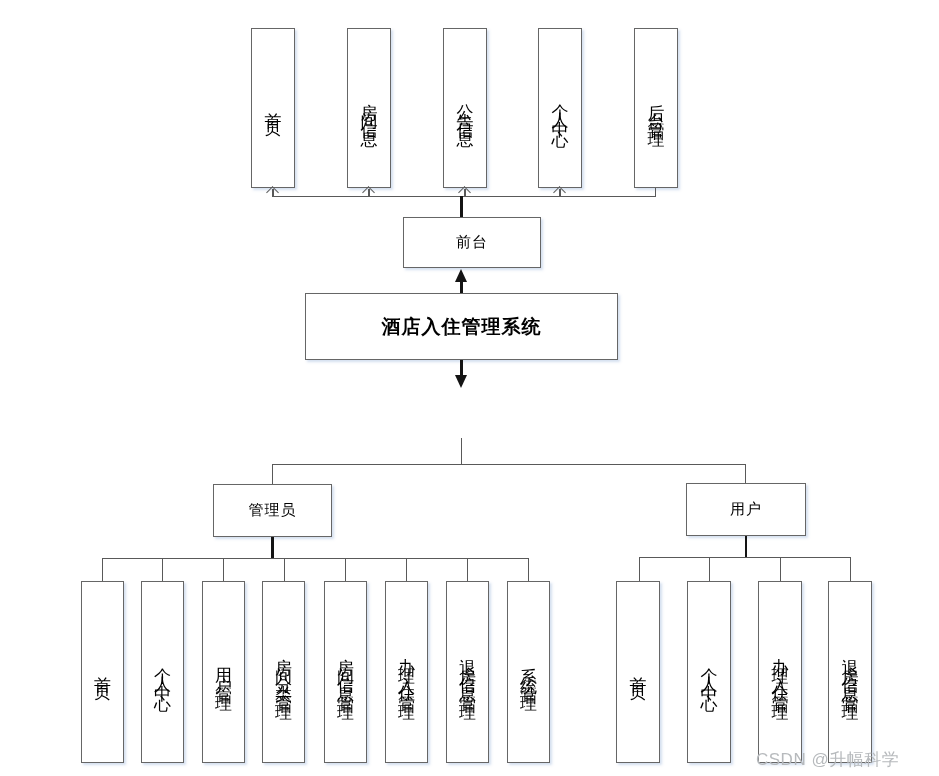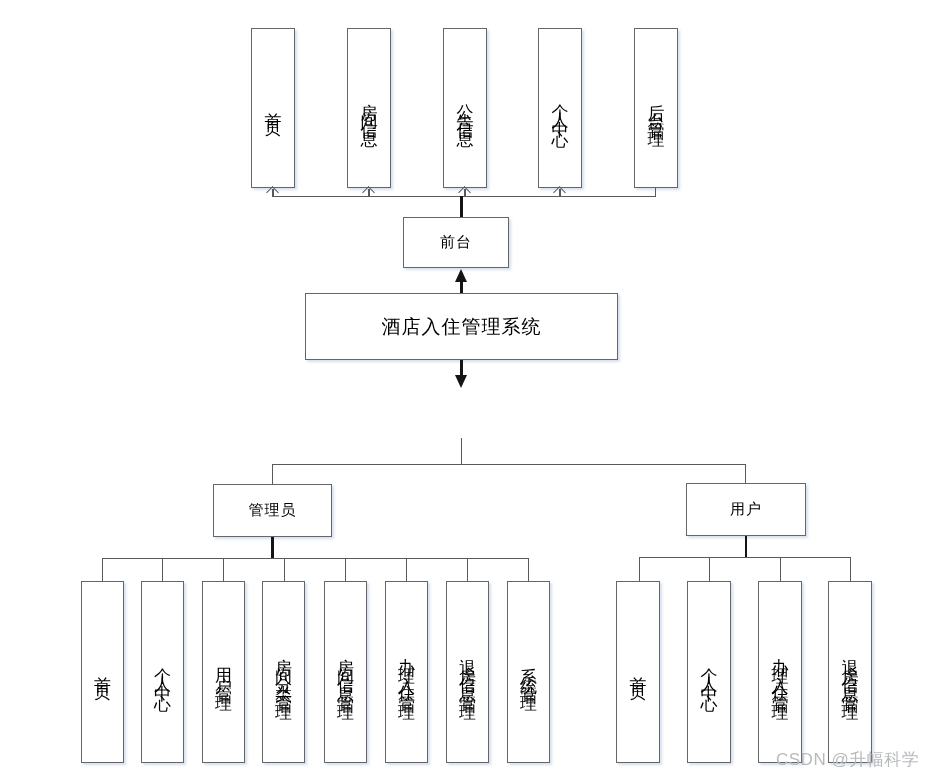--- a/index.html
+++ b/index.html
@@ -7,21 +7,21 @@
     position:relative;width:939px;height:776px;background:#ffffff;overflow:hidden;
     font-family:"Liberation Sans","DejaVu Sans",sans-serif;color:#000;
   }
   .box{
     position:absolute;background:#fff;border:1.5px solid #666;
     box-shadow:1.5px 1.5px 2.5px rgba(160,185,220,.45);
     display:flex;align-items:center;justify-content:center;
     box-sizing:border-box;
   }
   .hlabel{font-size:15px;letter-spacing:1px;}
-  .title-box{font-size:19px;font-weight:normal;letter-spacing:1px;}
+  .title-box{font-size:19px;font-weight:bold;letter-spacing:1px;}
   .vtext{
     writing-mode:vertical-rl;text-orientation:upright;
     font-size:17px;letter-spacing:9px;line-height:1;
     padding-bottom:0;
   }
   .hline,.vline{position:absolute;background:#595959;}
   .hline{height:1.4px;}
   .vline{width:1.4px;}
   .thick{position:absolute;background:#141414;width:2.8px;}
   .caret{
@@ -73,21 +73,21 @@
   <div class="caret" style="left:364px;top:188px;"></div>
   <div class="vline" style="left:464.3px;top:189px;height:8px;"></div>
   <div class="caret" style="left:460px;top:188px;"></div>
   <div class="vline" style="left:559.3px;top:189px;height:8px;"></div>
   <div class="caret" style="left:555px;top:188px;"></div>
 
   <div class="vline" style="left:655px;top:188px;height:9px;"></div>
 
   <div class="thick" style="left:459.8px;top:196px;height:21px;"></div>
 
-  <div class="box hlabel" style="left:403px;top:217px;width:106px;height:51px;">
+  <div class="box hlabel" style="left:403px;top:217px;width:138px;height:51px;">
     <span>前台</span>
   </div>
 
   <div class="arrow-up" style="left:454.5px;top:269px;"></div>
   <div class="thick" style="left:459.8px;top:280px;height:13px;"></div>
 
   <div class="box title-box" style="left:305px;top:293px;width:313px;height:67px;">
     <span>酒店入住管理系统</span>
   </div>
 
@@ -156,15 +156,15 @@
   <div class="box" style="left:687px;top:581px;width:44px;height:182px;">
     <span class="vtext">个人中心</span>
   </div>
   <div class="box" style="left:758px;top:581px;width:44px;height:182px;">
     <span class="vtext">办理入住管理</span>
   </div>
   <div class="box" style="left:828px;top:581px;width:44px;height:182px;">
     <span class="vtext">退房信息管理</span>
   </div>
 
-  <div class="watermark" style="left:776px;top:748px;">CSDN @升幅科学</div>
+  <div class="watermark" style="left:756px;top:748px;">CSDN @升幅科学</div>
 
 </div>
 
 </body></html>

